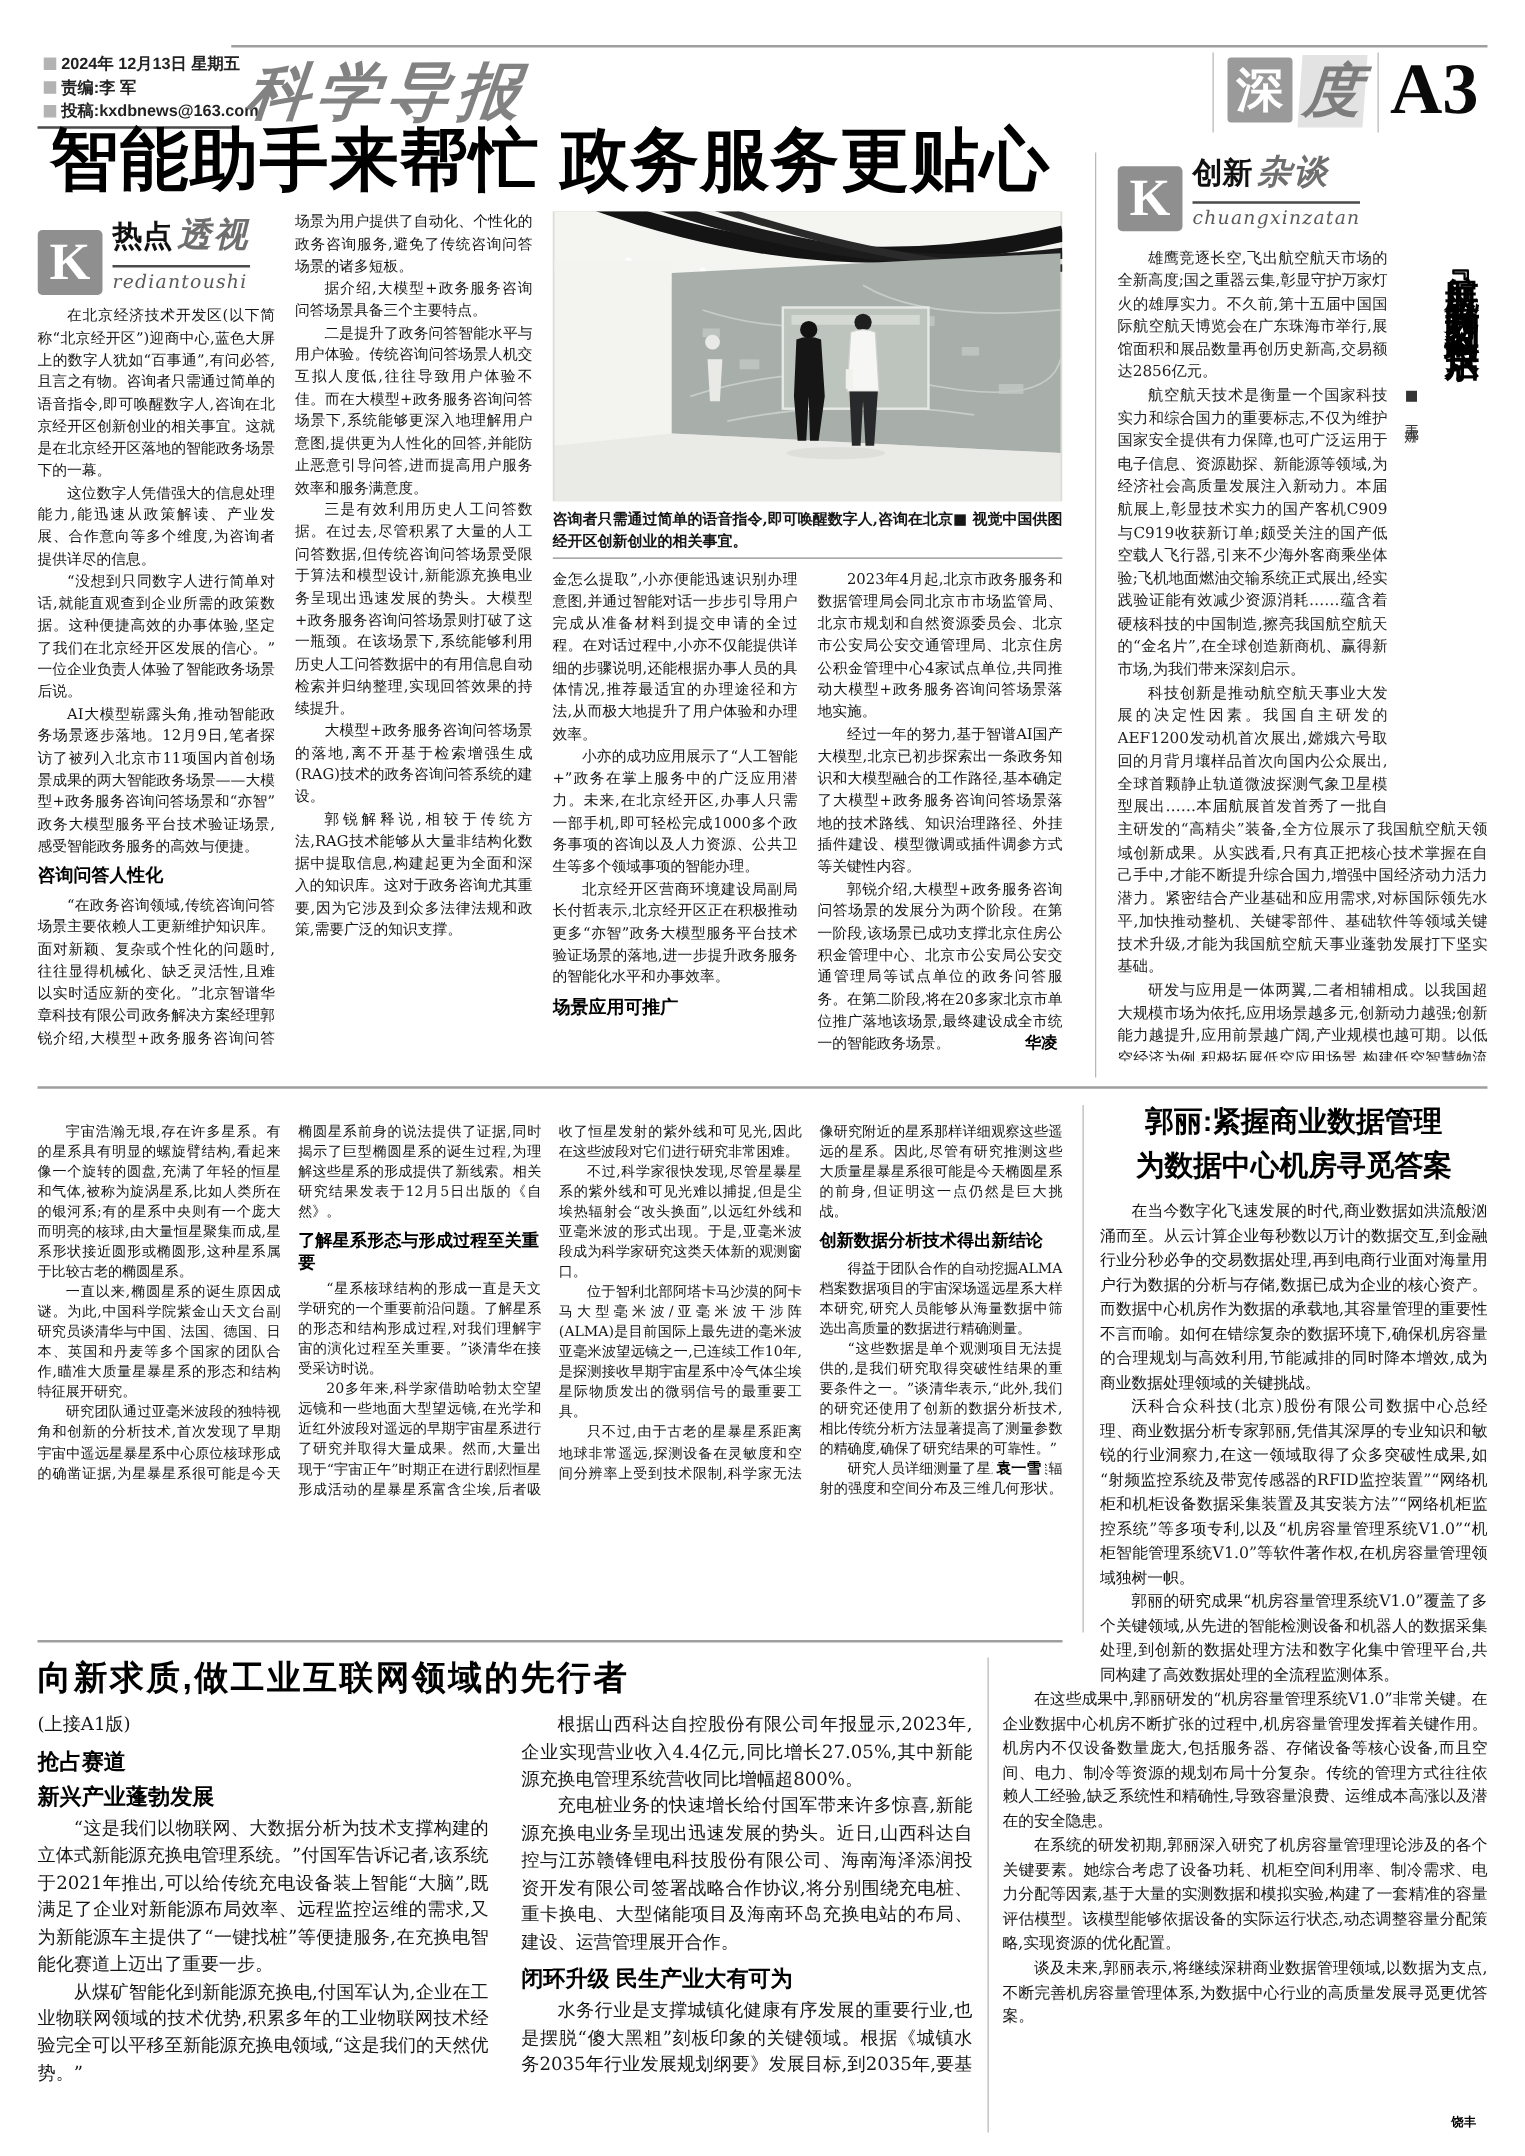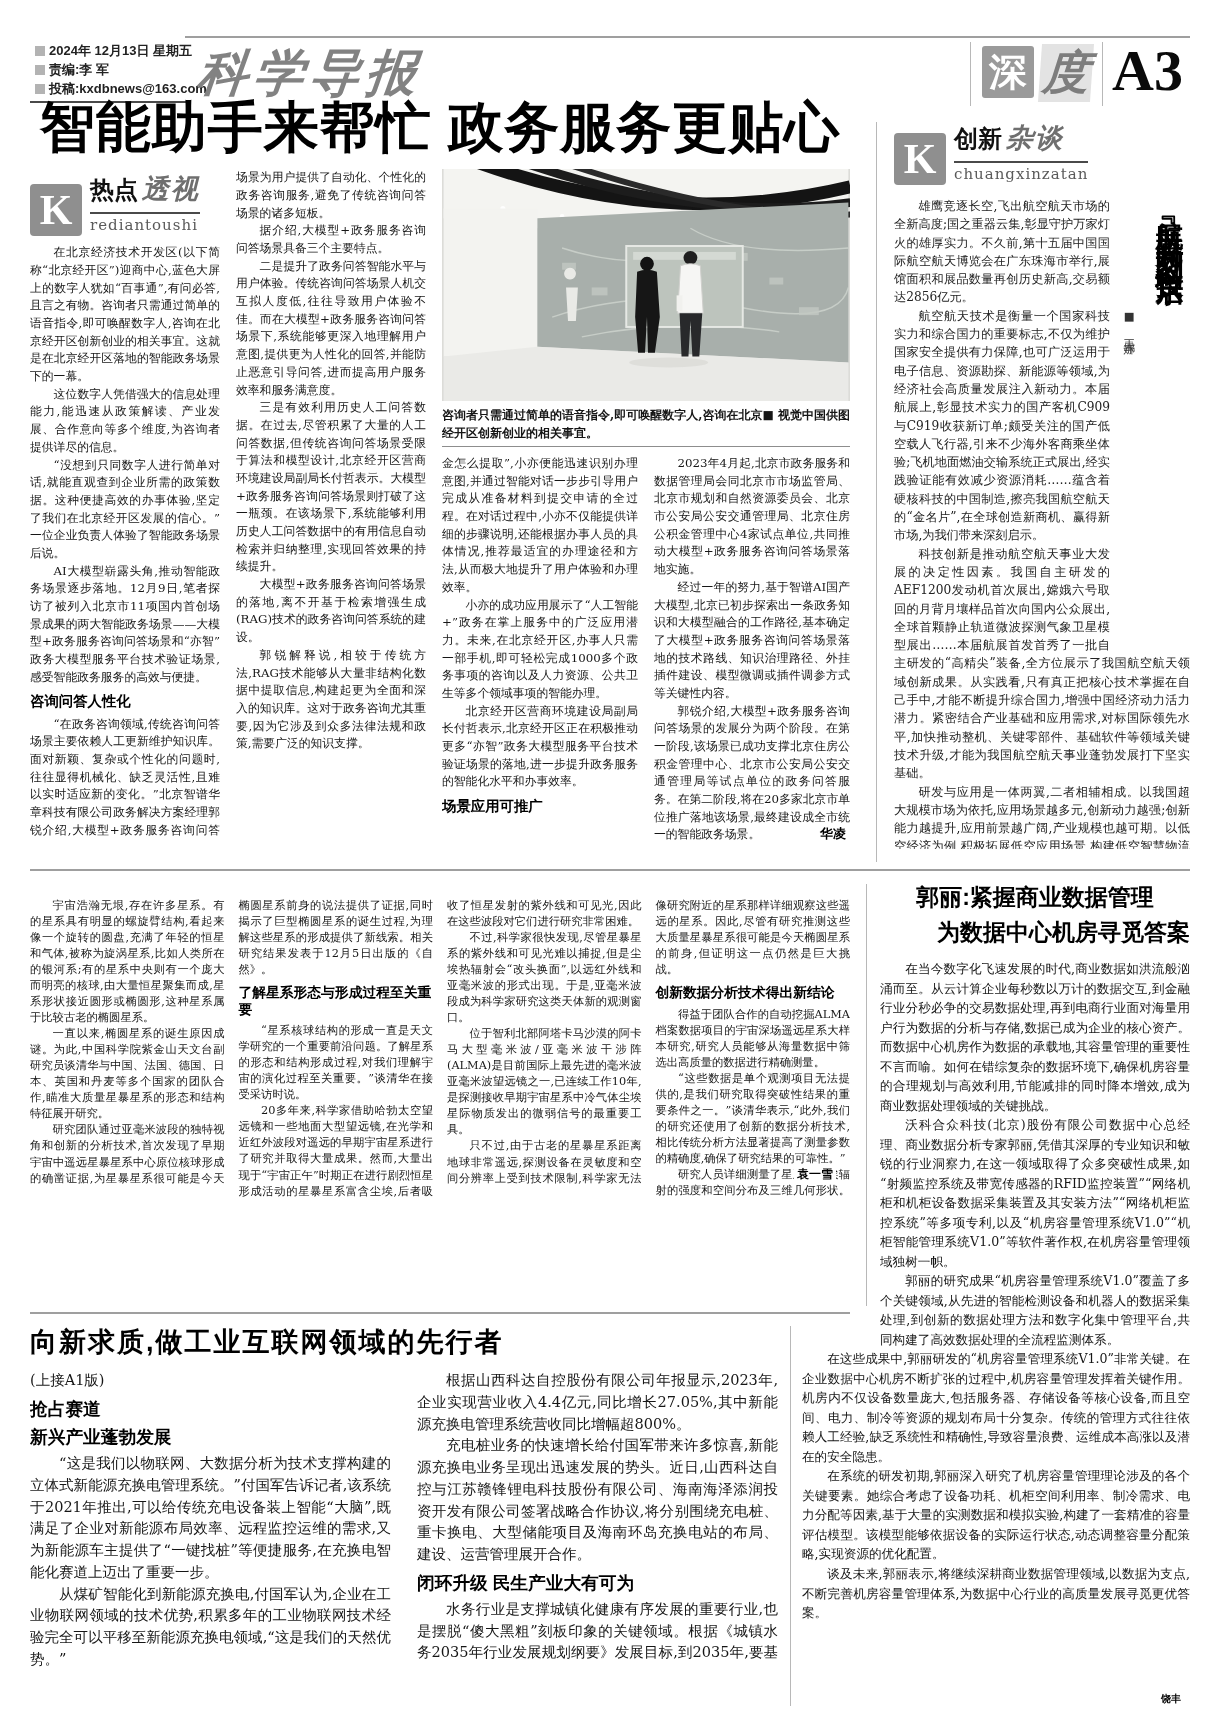--- a/index.html
+++ b/index.html
@@ -25,21 +25,21 @@
 
   
   .badge{width:190px;margin-bottom:8px;}
   .badge .row{display:flex;align-items:flex-end;gap:8px;}
   .kbox{width:52px;height:52px;background:#8f8f8f;border-radius:4px;color:#fff;flex:0 0 auto;
         font-family:"Liberation Serif",serif;font-weight:900;font-size:42px;line-height:1;
         display:flex;align-items:center;justify-content:center;}
   .btxt .bold{font-family:"Liberation Sans",sans-serif;font-weight:900;font-size:24px;color:#111;}
   .btxt .script{font-family:"DejaVu Serif",serif;font-style:italic;font-weight:bold;font-size:27px;color:#6f6f6f;letter-spacing:2px;}
   .bunder{height:2px;background:#4a4a4a;margin-top:2px;}
-  .pinyin{font-family:"DejaVu Serif",serif;font-size:15px;color:#5a5a5a;letter-spacing:1px;}
+  .pinyin{font-family:"DejaVu Serif",serif;font-style:italic;font-size:15px;color:#5a5a5a;letter-spacing:1px;}
 
   
   .para{margin:0;text-indent:2em;text-align:justify;}
   .para.noindent{text-indent:0;}
   .colhead{font-family:"Liberation Sans",sans-serif;font-weight:900;color:#000;
            font-size:1.22em;margin:7px 0 5px;line-height:1.2;text-indent:0;}
   .byline{font-family:"Liberation Sans",sans-serif;font-weight:bold;color:#000;}
 
   
   .main-headline{font-family:"Liberation Sans",sans-serif;font-weight:900;font-size:55px;
@@ -121,21 +121,21 @@
           </div>
         </div>
       <p class="para">在北京经济技术开发区(以下简称“北京经开区”)迎商中心,蓝色大屏上的数字人犹如“百事通”,有问必答,且言之有物。咨询者只需通过简单的语音指令,即可唤醒数字人,咨询在北京经开区创新创业的相关事宜。这就是在北京经开区落地的智能政务场景下的一幕。</p>
           <p class="para">这位数字人凭借强大的信息处理能力,能迅速从政策解读、产业发展、合作意向等多个维度,为咨询者提供详尽的信息。</p>
           <p class="para">“没想到只同数字人进行简单对话,就能直观查到企业所需的政策数据。这种便捷高效的办事体验,坚定了我们在北京经开区发展的信心。”一位企业负责人体验了智能政务场景后说。</p>
           <p class="para">AI大模型崭露头角,推动智能政务场景逐步落地。12月9日,笔者探访了被列入北京市11项国内首创场景成果的两大智能政务场景——大模型+政务服务咨询问答场景和“亦智”政务大模型服务平台技术验证场景,感受智能政务服务的高效与便捷。</p>
           <h4 class="colhead">咨询问答人性化</h4>
           <p class="para">“在政务咨询领域,传统咨询问答场景主要依赖人工更新维护知识库。面对新颖、复杂或个性化的问题时,往往显得机械化、缺乏灵活性,且难以实时适应新的变化。”北京智谱华章科技有限公司政务解决方案经理郭锐介绍,大模型+政务服务咨询问答场景为用户提供了自动化、个性化的政务咨询服务,避免了传统咨询问答场景的诸多短板。</p>
           <p class="para">据介绍,大模型+政务服务咨询问答场景具备三个主要特点。</p>
           <p class="para">二是提升了政务问答智能水平与用户体验。传统咨询问答场景人机交互拟人度低,往往导致用户体验不佳。而在大模型+政务服务咨询问答场景下,系统能够更深入地理解用户意图,提供更为人性化的回答,并能防止恶意引导问答,进而提高用户服务效率和服务满意度。</p>
-          <p class="para">三是有效利用历史人工问答数据。在过去,尽管积累了大量的人工问答数据,但传统咨询问答场景受限于算法和模型设计,北京经开区营商环境建设局副局长付哲表示。大模型+政务服务咨询问答场景则打破了这一瓶颈。在该场景下,系统能够利用历史人工问答数据中的有用信息自动检索并归纳整理,实现回答效果的持续提升。</p>
+          <p class="para">三是有效利用历史人工问答数据。在过去,尽管积累了大量的人工问答数据,但传统咨询问答场景受限于算法和模型设计,新能源充换电业务呈现出迅速发展的势头。大模型+政务服务咨询问答场景则打破了这一瓶颈。在该场景下,系统能够利用历史人工问答数据中的有用信息自动检索并归纳整理,实现回答效果的持续提升。</p>
           <p class="para">大模型+政务服务咨询问答场景的落地,离不开基于检索增强生成(RAG)技术的政务咨询问答系统的建设。</p>
           <p class="para">郭锐解释说,相较于传统方法,RAG技术能够从大量非结构化数据中提取信息,构建起更为全面和深入的知识库。这对于政务咨询尤其重要,因为它涉及到众多法律法规和政策,需要广泛的知识支撑。</p>
         </div>
       <div class="main-right">
         <svg class="photo" viewBox="0 0 410 235" aria-label="photo">
           <rect x="0" y="0" width="410" height="235" fill="#dddddb"></rect>
           <path d="M0,0 L410,0 L410,52 Q205,78 0,50 Z" fill="#f4f4f1"></path>
           <path d="M20,-12 Q220,64 412,18" stroke="#141414" stroke-width="13" fill="none"></path>
           <path d="M60,-14 Q250,56 412,34" stroke="#1c1c1c" stroke-width="9" fill="none"></path>
           <path d="M110,-10 Q290,52 412,46" stroke="#2a2a2a" stroke-width="6" fill="none"></path>
@@ -236,21 +236,21 @@
   </section>
 
   <div class="abs rule-v" style="left:866px;top:884px;height:422px;"></div>
   <div class="abs rule-h" style="left:30px;top:1312px;width:820px;"></div>
 
   <section class="abs guoli" style="left:802px;top:876px;width:388px;height:834px;overflow:hidden;">
     <div>
       <div class="guoli-spacer"></div>
       <h3 class="guoli-h">
         <span style="display:block;">郭丽:紧握商业数据管理</span>
-        <span style="display:block;text-align:right;">为数据中心机房寻觅答案</span>
+        <span style="display:block;">为数据中心机房寻觅答案</span>
       </h3>
       <div>
           <p class="para">在当今数字化飞速发展的时代,商业数据如洪流般汹涌而至。从云计算企业每秒数以万计的数据交互,到金融行业分秒必争的交易数据处理,再到电商行业面对海量用户行为数据的分析与存储,数据已成为企业的核心资产。而数据中心机房作为数据的承载地,其容量管理的重要性不言而喻。如何在错综复杂的数据环境下,确保机房容量的合理规划与高效利用,节能减排的同时降本增效,成为商业数据处理领域的关键挑战。</p>
           <p class="para">沃科合众科技(北京)股份有限公司数据中心总经理、商业数据分析专家郭丽,凭借其深厚的专业知识和敏锐的行业洞察力,在这一领域取得了众多突破性成果,如“射频监控系统及带宽传感器的RFID监控装置”“网络机柜和机柜设备数据采集装置及其安装方法”“网络机柜监控系统”等多项专利,以及“机房容量管理系统V1.0”“机柜智能管理系统V1.0”等软件著作权,在机房容量管理领域独树一帜。</p>
           <p class="para">郭丽的研究成果“机房容量管理系统V1.0”覆盖了多个关键领域,从先进的智能检测设备和机器人的数据采集处理,到创新的数据处理方法和数字化集中管理平台,共同构建了高效数据处理的全流程监测体系。</p>
           <p class="para">在这些成果中,郭丽研发的“机房容量管理系统V1.0”非常关键。在企业数据中心机房不断扩张的过程中,机房容量管理发挥着关键作用。机房内不仅设备数量庞大,包括服务器、存储设备等核心设备,而且空间、电力、制冷等资源的规划布局十分复杂。传统的管理方式往往依赖人工经验,缺乏系统性和精确性,导致容量浪费、运维成本高涨以及潜在的安全隐患。</p>
           <p class="para">在系统的研发初期,郭丽深入研究了机房容量管理理论涉及的各个关键要素。她综合考虑了设备功耗、机柜空间利用率、制冷需求、电力分配等因素,基于大量的实测数据和模拟实验,构建了一套精准的容量评估模型。该模型能够依据设备的实际运行状态,动态调整容量分配策略,实现资源的优化配置。</p>
           <p class="para">谈及未来,郭丽表示,将继续深耕商业数据管理领域,以数据为支点,不断完善机房容量管理体系,为数据中心行业的高质量发展寻觅更优答案。</p>
         </div>
     </div>

